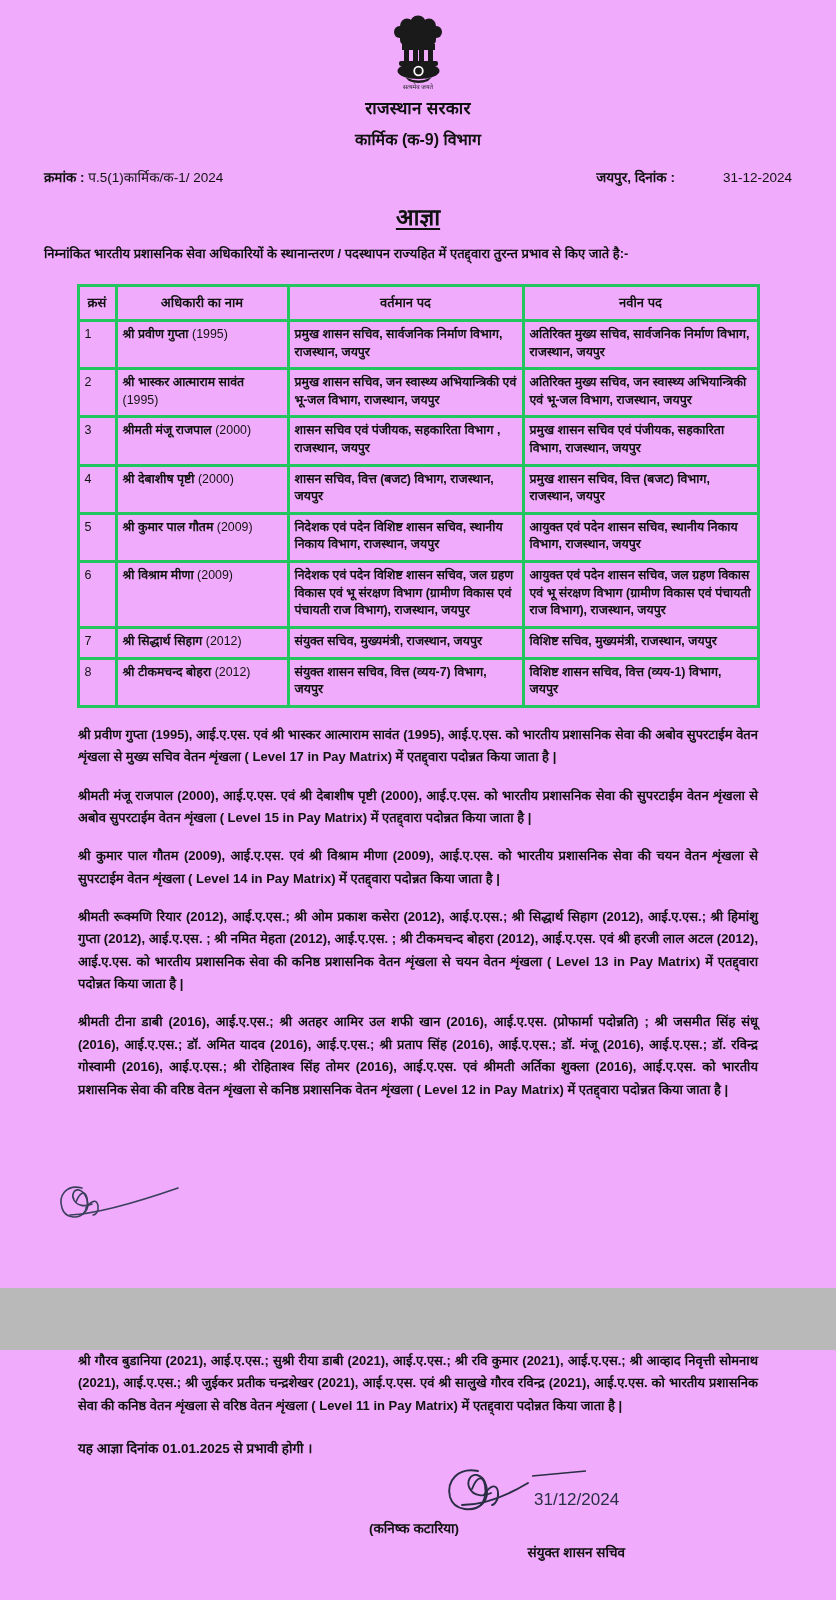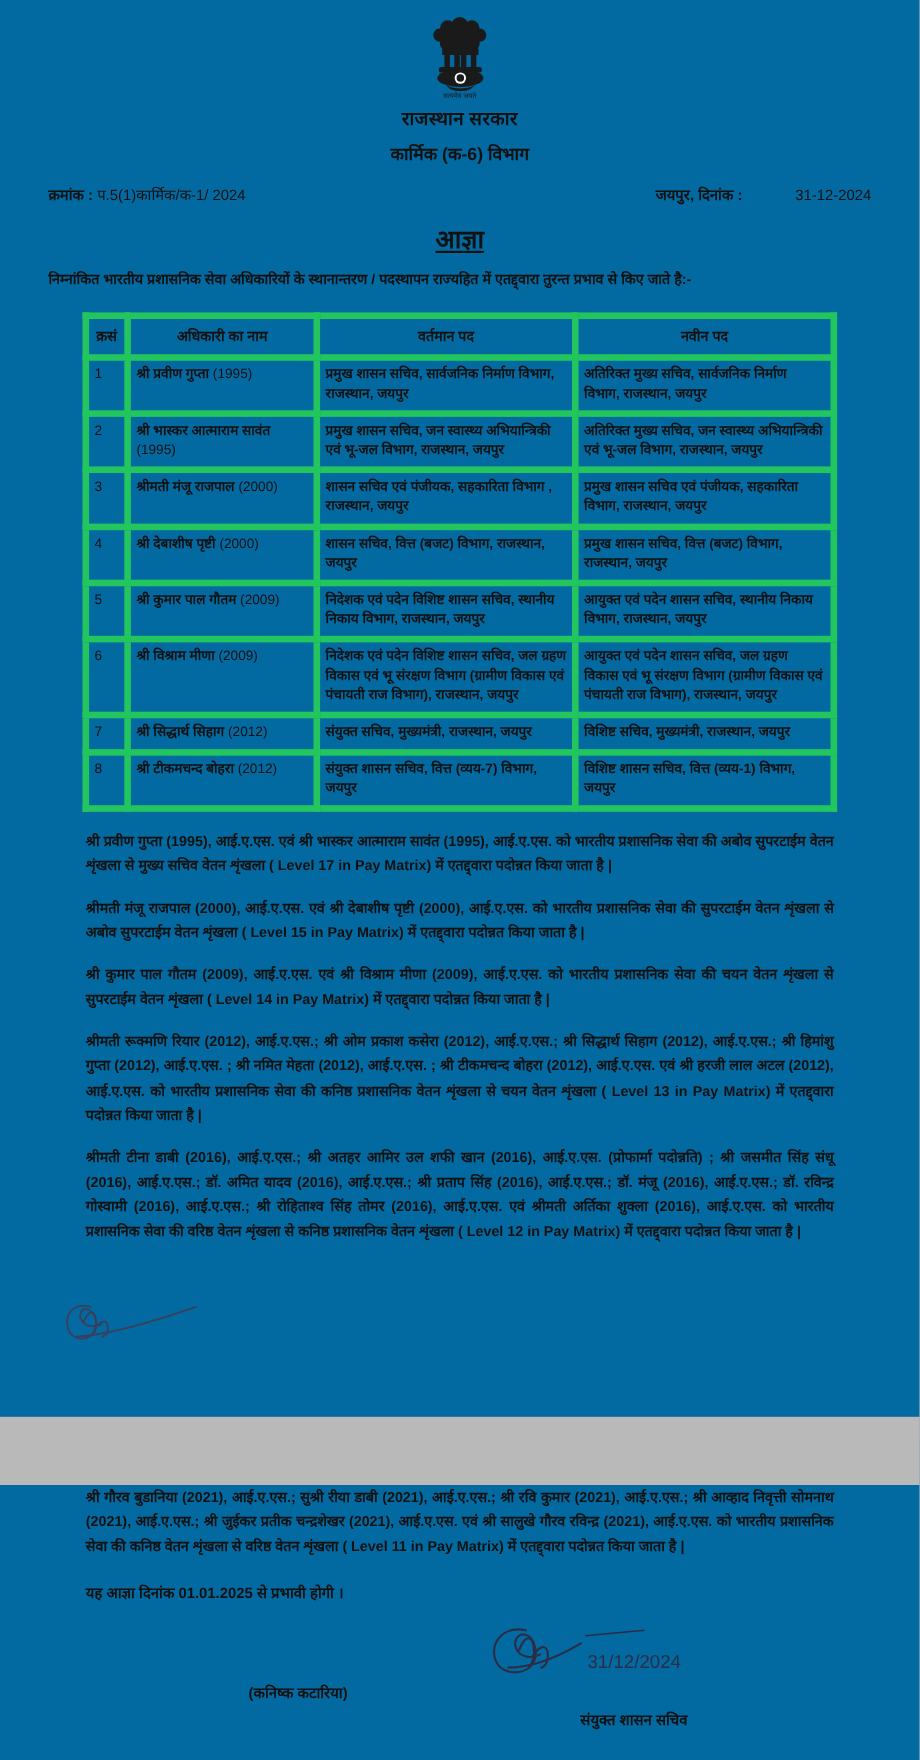--- a/index.html
+++ b/index.html
@@ -12,21 +12,21 @@
     width: 836px;
     font-family: "Liberation Sans", "DejaVu Sans", sans-serif;
     color: #111;
     -webkit-font-smoothing: antialiased;
   }
   .scan {
     width: 836px;
     position: relative;
   }
   .page {
-    background: #0369a1;
+    background: #f0abfc;
     position: relative;
     box-sizing: border-box;
   }
   .page-one {
     height: 1288px;
     padding: 0 38px;
   }
   .gap {
     height: 22px;
     background: #b9b9b9;
@@ -107,21 +107,21 @@
   
   table.order-table {
     width: 680px;
     margin: 20px auto 0 auto;
     border-collapse: collapse;
     table-layout: fixed;
     font-size: 12.4px;
   }
   table.order-table th,
   table.order-table td {
-    border: 6px solid #22c55e;
+    border: 3px solid #22c55e;
     vertical-align: top;
     padding: 4px 5px 6px 5px;
     line-height: 1.42;
   }
   table.order-table th {
     text-align: center;
     font-weight: bold;
     font-size: 13px;
     padding-top: 7px;
     padding-bottom: 7px;
@@ -167,42 +167,42 @@
     height: 92px;
   }
   .sig-scribble {
     position: absolute;
     right: 92px;
     top: 2px;
     width: 230px;
     height: 62px;
   }
   .sig-name {
-    text-align: left;
+    text-align: center;
     font-size: 13.5px;
     font-weight: bold;
     padding-right: 132px;
     position: absolute;
-    right: 0;
+    right: 12px;
     top: 62px;
     width: 400px;
   }
   .sig-desig {
     text-align: right;
     font-size: 13.5px;
     font-weight: bold;
     padding-right: 120px;
     position: absolute;
     right: 13px;
     top: 86px;
     width: 400px;
   }
   .effective {
     width: 680px;
-    margin: 22px auto 11px auto;
+    margin: 22px auto 0 auto;
     font-size: 13.5px;
     font-weight: bold;
   }
 </style>
 </head>
 <body>
 
 <div class="scan">
 
   <div class="page page-one">
@@ -235,21 +235,21 @@
           <ellipse cx="15" cy="57" rx="3.2" ry="4"></ellipse>
           <ellipse cx="48" cy="57" rx="3.2" ry="4"></ellipse>
 
           <path d="M18 63 q13.5 7 27 0 l-4 4 q-9.5 4 -19 0 z"></path>
         </g>
         <text x="31" y="75" font-size="6.2" text-anchor="middle" fill="#1a1a1a" font-family="'Liberation Sans', sans-serif">सत्यमेव जयते</text>
       </svg>
     </div>
 
     <div class="gov-title">राजस्थान सरकार</div>
-    <div class="dept-title">कार्मिक (क-6) विभाग</div>
+    <div class="dept-title">कार्मिक (क-9) विभाग</div>
 
     <div class="meta-row">
       <div class="meta-left">
         <span>क्रमांक :</span>
         <span class="num">प.5(1)कार्मिक/क-1/ 2024</span>
       </div>
       <div class="meta-spacer"></div>
       <div class="meta-place">जयपुर, दिनांक :</div>
       <div class="meta-date">31-12-2024</div>
     </div>

